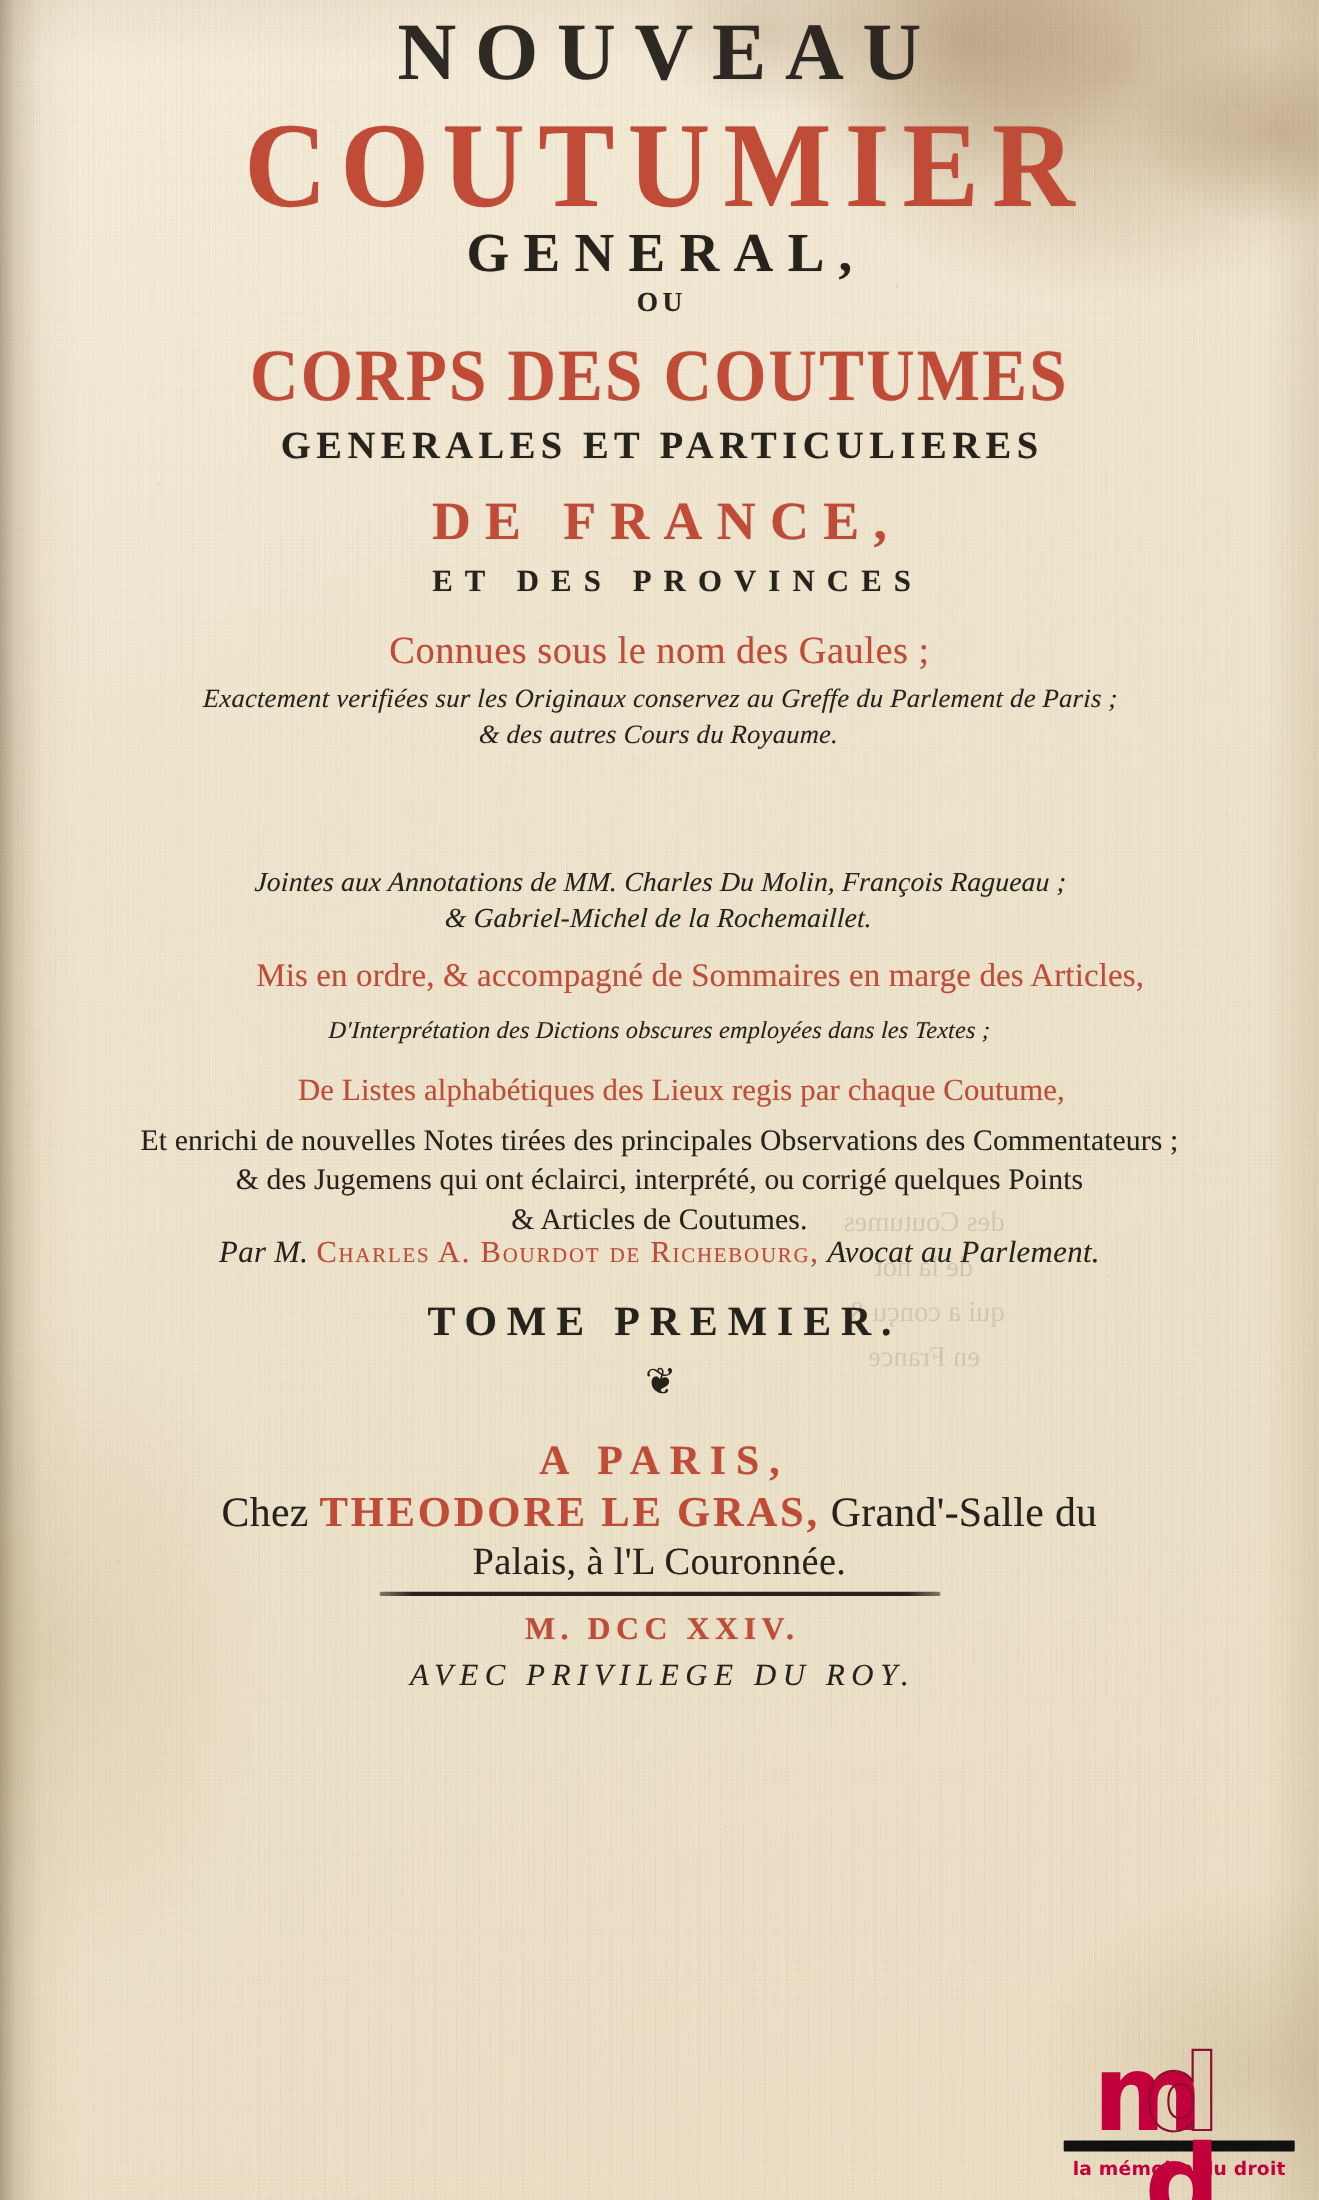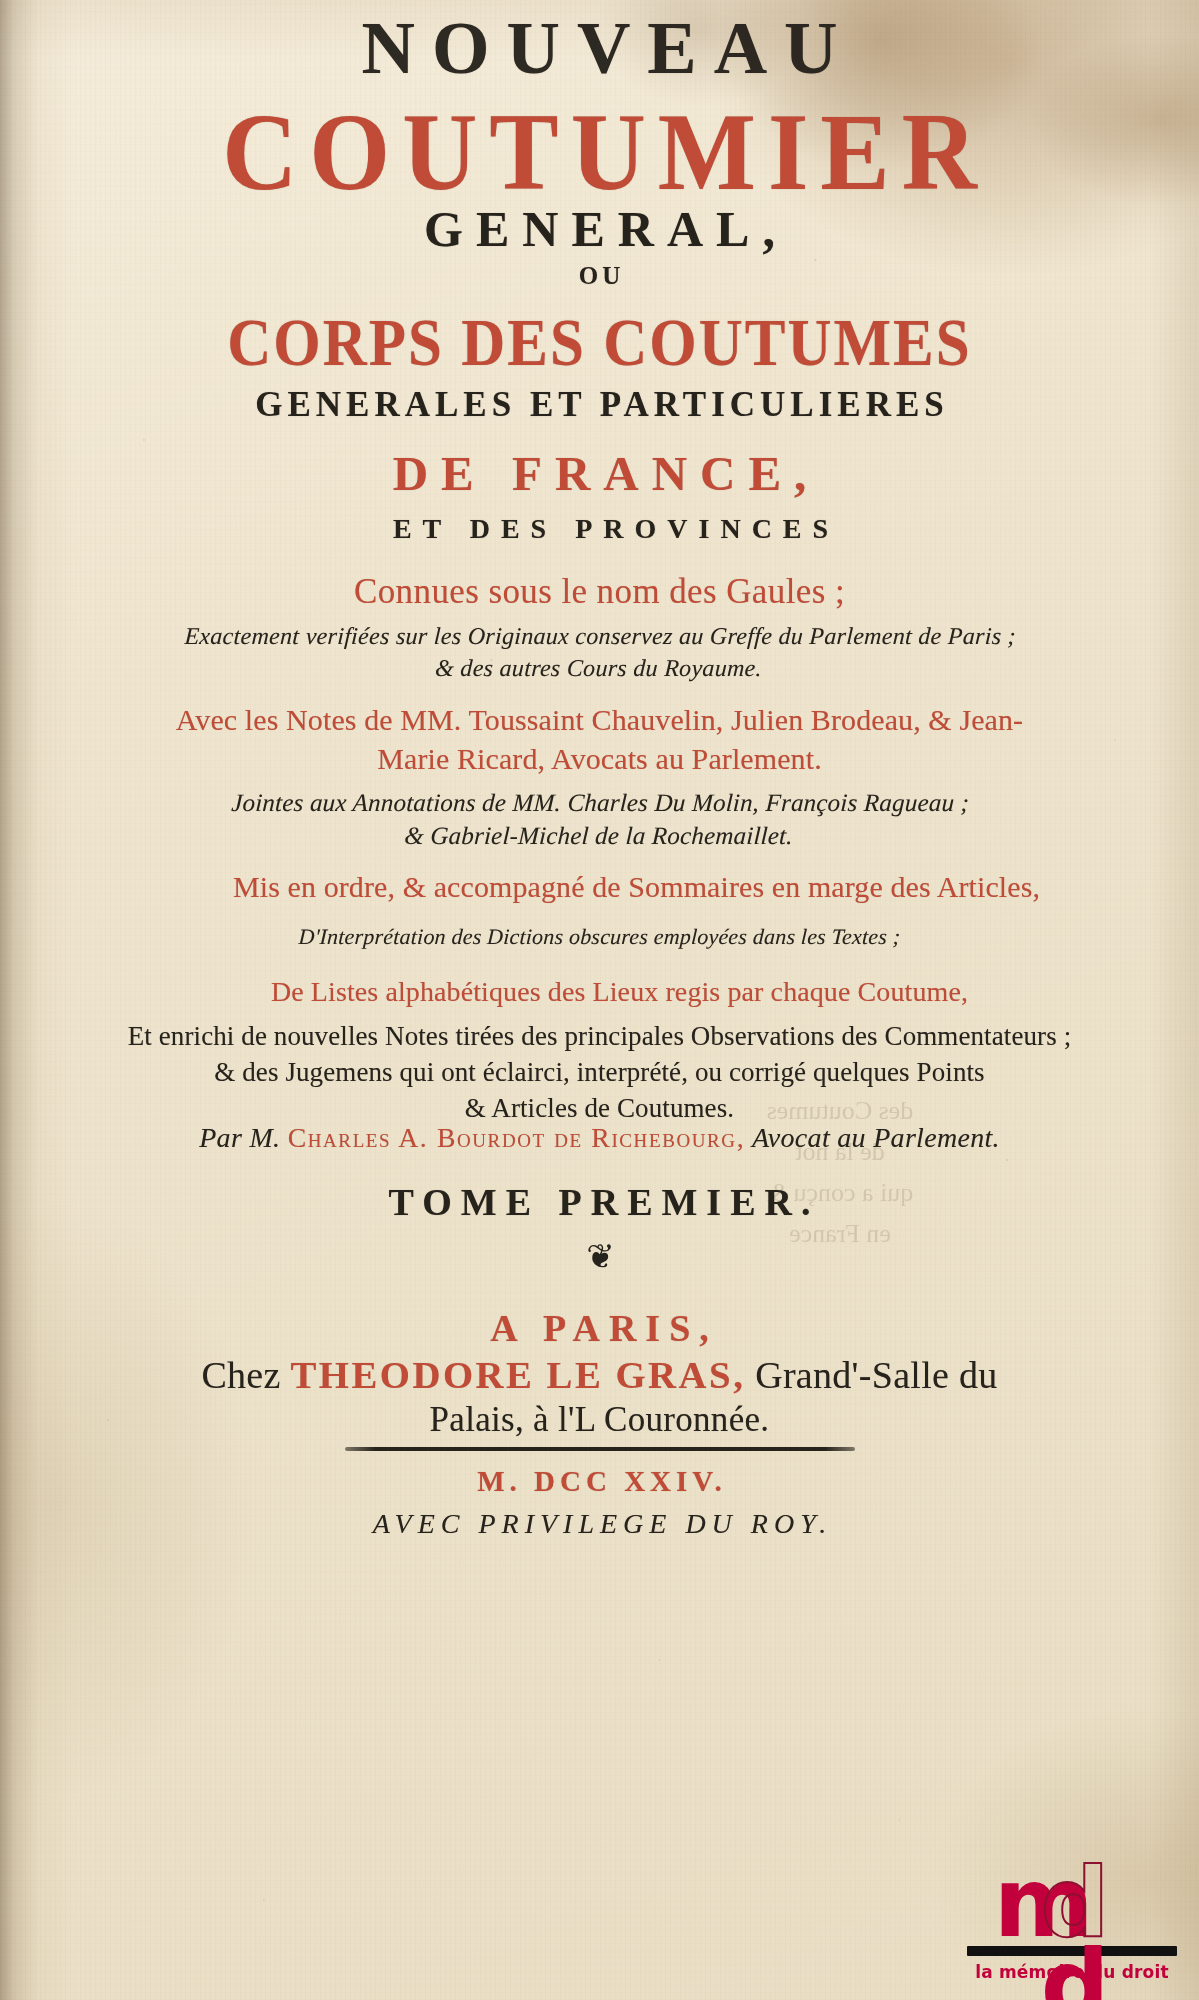--- a/index.html
+++ b/index.html
@@ -255,24 +255,20 @@
 
     <div class="ln body-rom red" id="l-connues">
       <span>Connues sous le nom des Gaules ;</span>
     </div>
 
     <div class="blk body-ital black" id="b-exact">
       <div>Exactement verifiées sur les Originaux conservez au Greffe du Parlement de Paris ;</div>
       <div>&amp; des autres Cours du Royaume.</div>
     </div>
 
-    <div class="blk body-rom red" id="b-avec">
-      <div>Avec les Notes de MM. Toussaint Chauvelin, Julien Brodeau, &amp; Jean-</div>
-      <div>Marie Ricard, Avocats au Parlement.</div>
-    </div>
 
     <div class="blk body-ital black" id="b-jointes">
       <div>Jointes aux Annotations de MM. Charles Du Molin, François Ragueau ;</div>
       <div>&amp; Gabriel-Michel de la Rochemaillet.</div>
     </div>
 
     <div class="ln body-rom red" id="l-mis">Mis en ordre, &amp; accompagné de Sommaires en marge des Articles,</div>
 
     <div class="ln body-ital black" id="l-dinterp">D'Interprétation des Dictions obscures employées dans les Textes ;</div>
 

